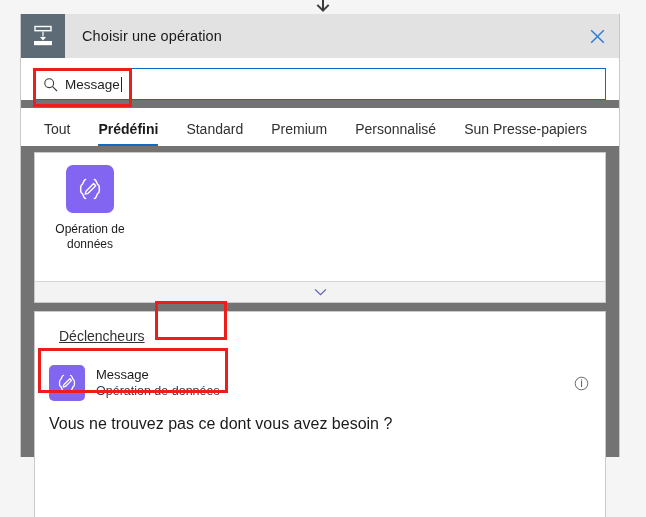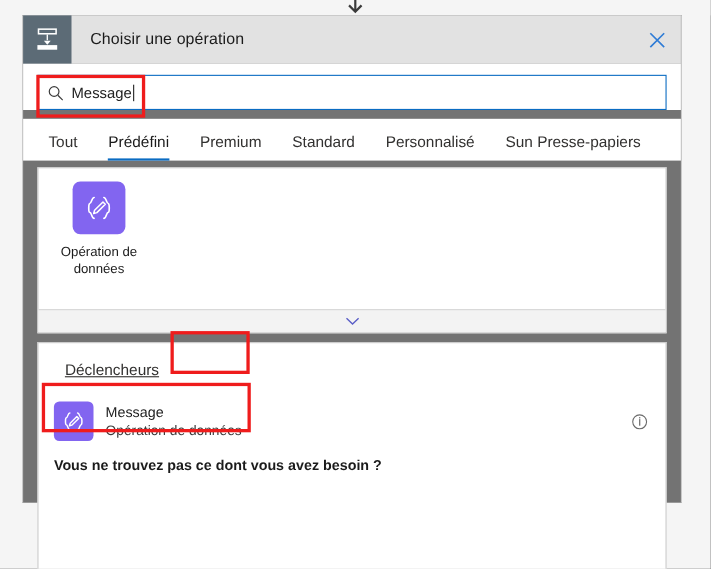--- a/index.html
+++ b/index.html
@@ -138,21 +138,21 @@
   }
   .cat-tab {
     position: relative;
     font-size: 14px;
     color: #323130;
     padding: 0 14px 9px 14px;
     cursor: pointer;
     white-space: nowrap;
   }
   .cat-tab:first-child { padding-left: 10px; }
-  .cat-tab.selected { font-weight: normal; color: #1b1b1b; }
+  .cat-tab.selected { font-weight: bold; color: #1b1b1b; }
   .cat-tab.selected::after {
     content: "";
     position: absolute;
     left: 14px; right: 14px; bottom: 0;
     height: 2.5px;
     background: #0b6cc2;
   }
 
   
   .connectors-card {
@@ -264,22 +264,22 @@
   .action-title  { font-size: 13px; color: #1b1b1b; line-height: 16px; }
   .action-sub    { font-size: 12.5px; color: #3b3b3b; line-height: 17px; }
   .info-icon { display: flex; align-items: center; justify-content: center; cursor: pointer; }
   .info-icon svg { display: block; }
 
   
   .help-block {
     padding: 9px 14px 0 14px;
   }
   .help-title {
-    font-size: 13px;
-    font-weight: bold;
+    font-size: 16px;
+    font-weight: normal;
     color: #1b1b1b;
     margin-bottom: 8px;
   }
   .help-line {
     display: flex;
     align-items: center;
     font-size: 12.5px;
     color: #1b1b1b;
   }
   .smiley { margin-right: 7px; display: flex; align-items: center; }
@@ -332,24 +332,24 @@
   </div>
 
   <div class="cat-tabs">
     <div class="cat-tab">
       <span>Tout</span>
     </div>
     <div class="cat-tab selected">
       <span>Prédéfini</span>
     </div>
     <div class="cat-tab">
+      <span>Standard</span>
+    </div>
+    <div class="cat-tab">
       <span>Premium</span>
-    </div>
-    <div class="cat-tab">
-      <span>Standard</span>
     </div>
     <div class="cat-tab">
       <span>Personnalisé</span>
     </div>
     <div class="cat-tab">
       <span>Sun Presse-papiers</span>
     </div>
   </div>
 
   <div class="connectors-card">

